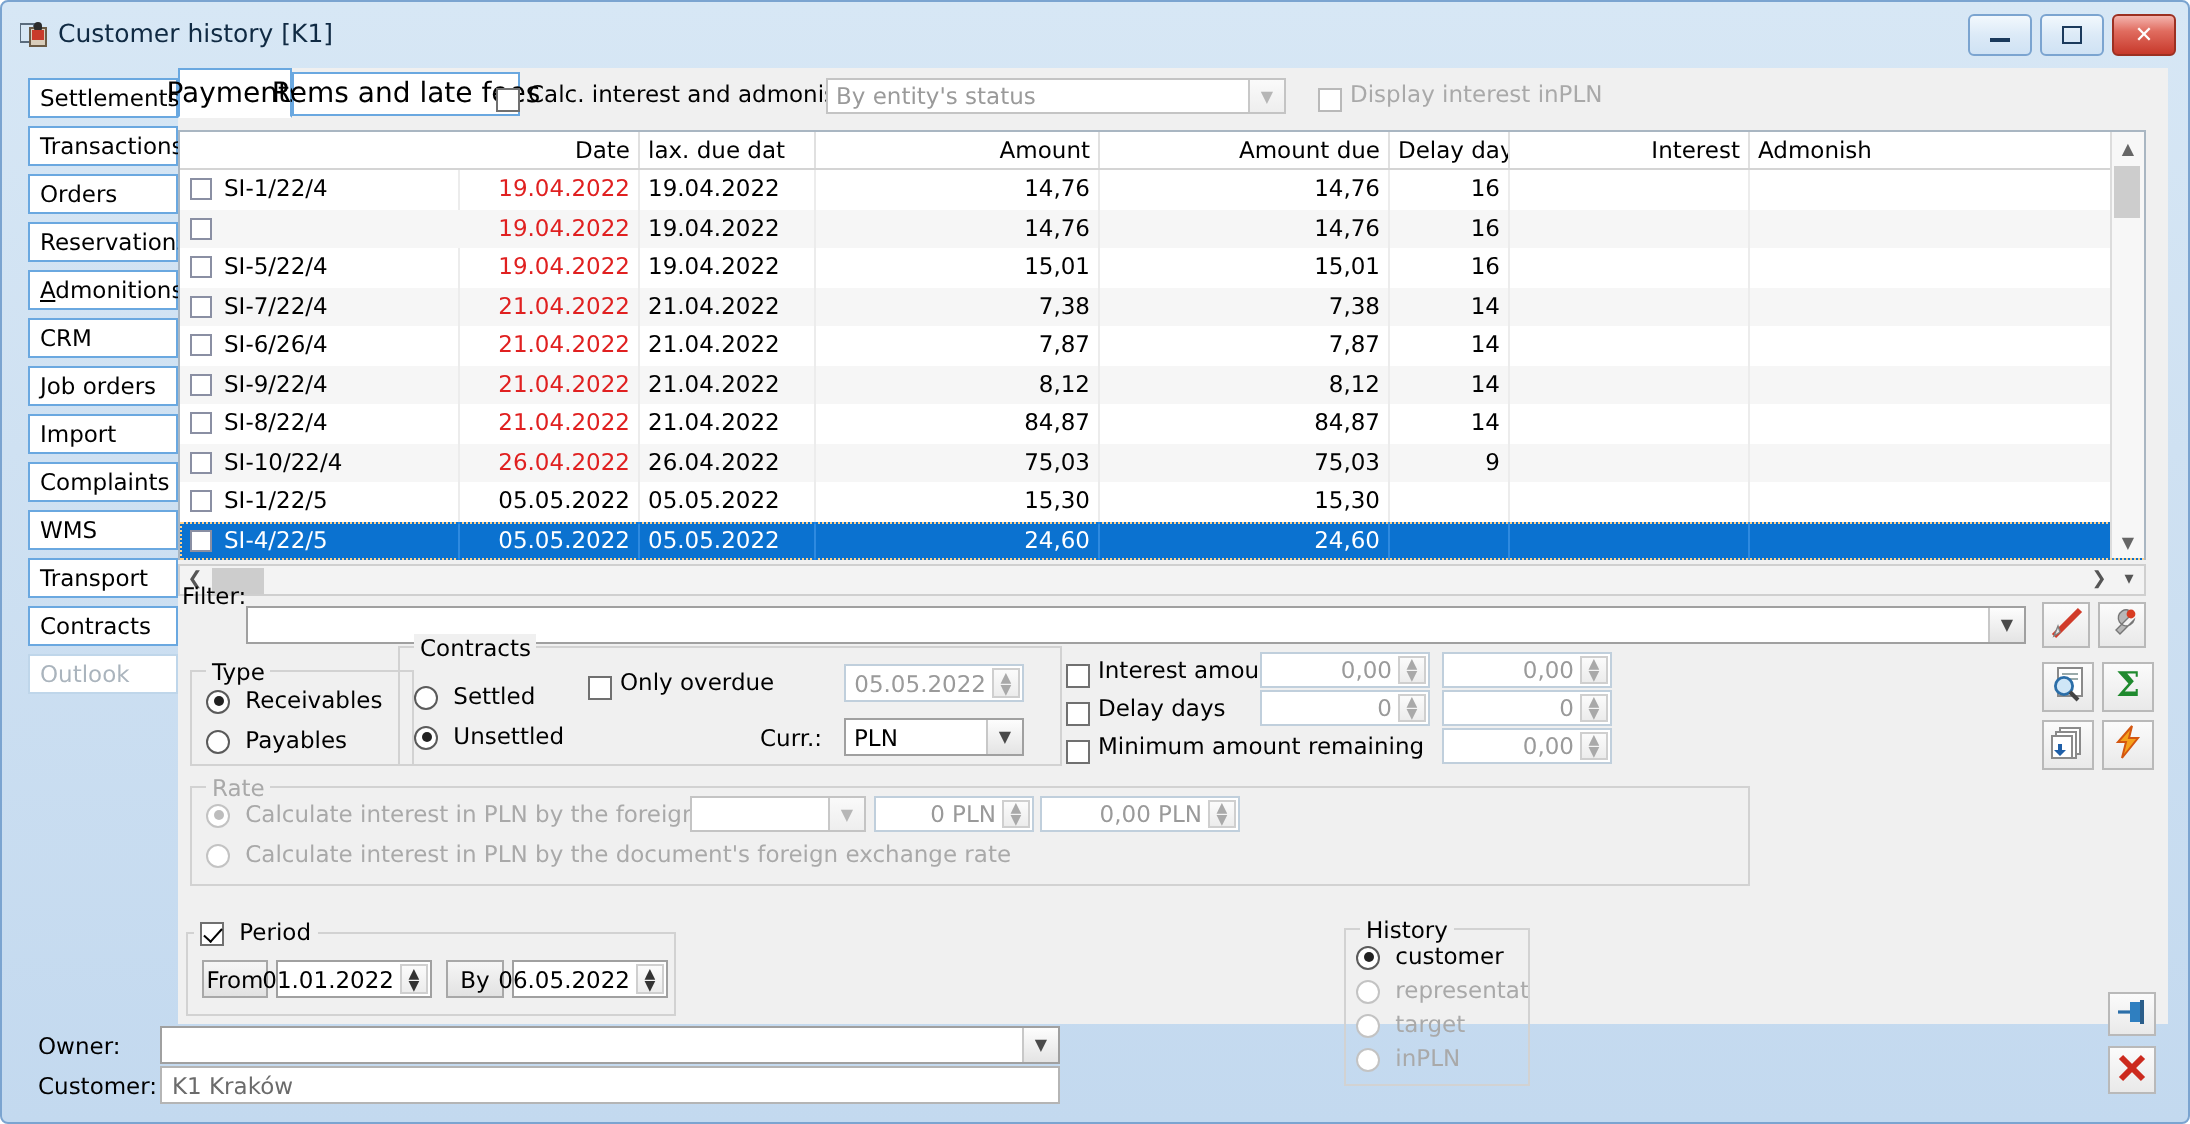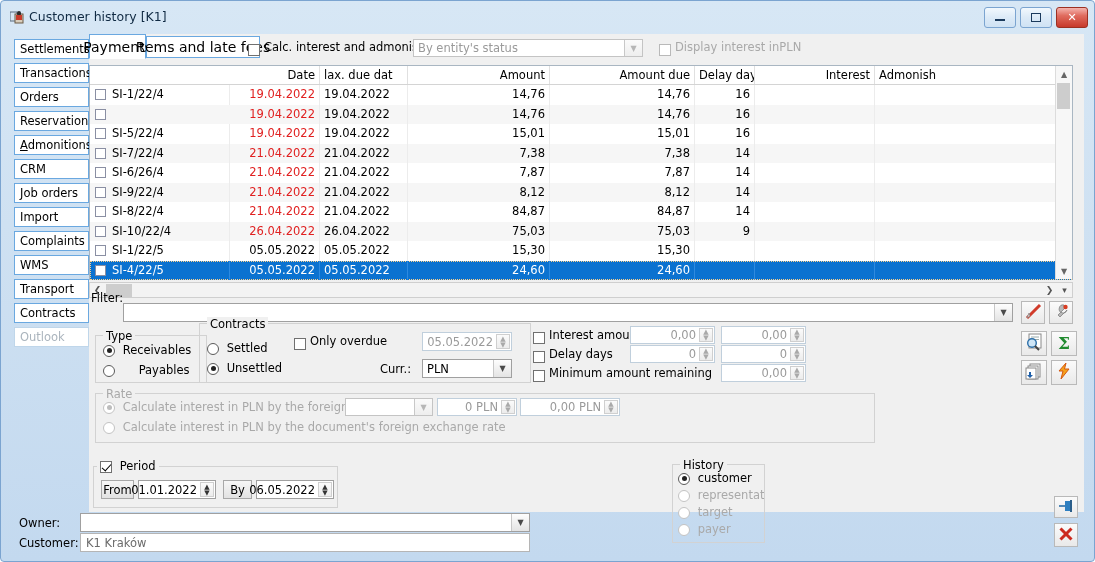--- a/index.html
+++ b/index.html
@@ -372,21 +372,21 @@
     </div>
 
     <div class="group" style="left:6px;top:301px;width:112px;height:48px;">
       <div class="gtitle">Type</div>
       <div style="position:absolute;left:7px;top:7px;">
         <span class="radio on"></span>
         <span class="lbl" style="margin-left:4px;">Receivables</span>
       </div>
       <div style="position:absolute;left:7px;top:27px;">
         <span class="radio"></span>
-        <span class="lbl" style="margin-left:20px;">Payables</span>
+        <span class="lbl" style="margin-left:4px;">Payables</span>
       </div>
     </div>
 
     <div class="group" style="left:110px;top:289px;width:332px;height:60px;">
       <div class="gtitle">Contracts</div>
       <div style="position:absolute;left:7px;top:17px;">
         <span class="radio"></span>
         <span class="lbl" style="margin-left:4px;">Settled</span>
       </div>
       <div style="position:absolute;left:7px;top:37px;">
@@ -551,21 +551,21 @@
       <div style="position:absolute;left:5px;top:23px;width:86px;overflow:hidden;white-space:nowrap;">
         <span class="radio dis"></span>
         <span class="lbl dis" style="margin-left:4px;">representative</span>
       </div>
       <div style="position:absolute;left:5px;top:40px;">
         <span class="radio dis"></span>
         <span class="lbl dis" style="margin-left:4px;">target</span>
       </div>
       <div style="position:absolute;left:5px;top:57px;">
         <span class="radio dis"></span>
-        <span class="lbl dis" style="margin-left:4px;">payer</span>
+        <span class="lbl dis" style="margin-left:4px;">inPLN</span>
       </div>
     </div>
 
   </div>
 
   <div style="position:absolute;left:18px;top:515px;" class="lbl">Owner:</div>
   <div class="combo" style="position:absolute;left:79px;top:512px;width:450px;height:19px;">
     <span></span>
     <span class="arrow">▼</span>
   </div>

